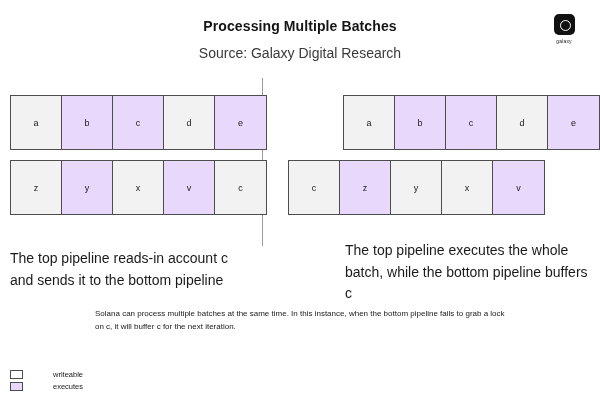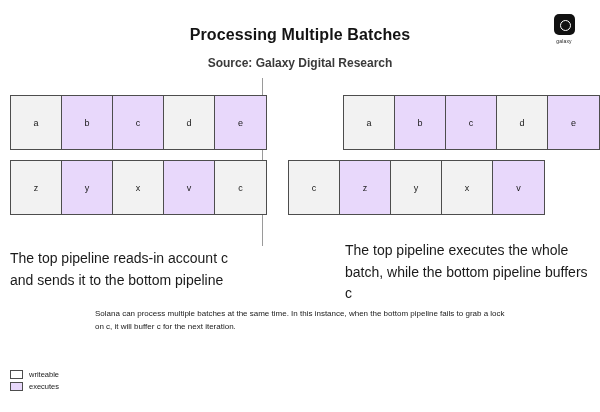--- a/index.html
+++ b/index.html
@@ -18,29 +18,29 @@
 
   
   .header {
     position: absolute;
     top: 14px;
     left: 0;
     width: 600px;
     text-align: center;
   }
   .title {
-    font-size: 16px;
+    font-size: 14px;
     font-weight: 700;
     letter-spacing: 0.1px;
     color: #141414;
-    margin: 12px;
+    margin: 4px;
   }
   .subtitle {
-    font-size: 12px;
-    font-weight: 700;
+    font-size: 14px;
+    font-weight: 400;
     color: #3a3a3a;
     margin-top: 11px;
   }
 
   
   .logo {
     position: absolute;
     top: 14px;
     right: 18px;
     width: 36px;
@@ -137,20 +137,21 @@
 
   
   .legend {
     position: absolute;
     left: 10px;
     bottom: 18px;
   }
   .legend-row {
     display: flex;
     margin-bottom: 3px;
+    gap: 24px;
   }
   .legend-swatch {
     width: 13px;
     height: 9px;
     border: 1px solid #4d4d4d;
     box-sizing: border-box;
     margin-right: 6px;
   }
   .legend-swatch.writeable { background: #ffffff; }
   .legend-swatch.readable  { background: #e8d8fb; }

